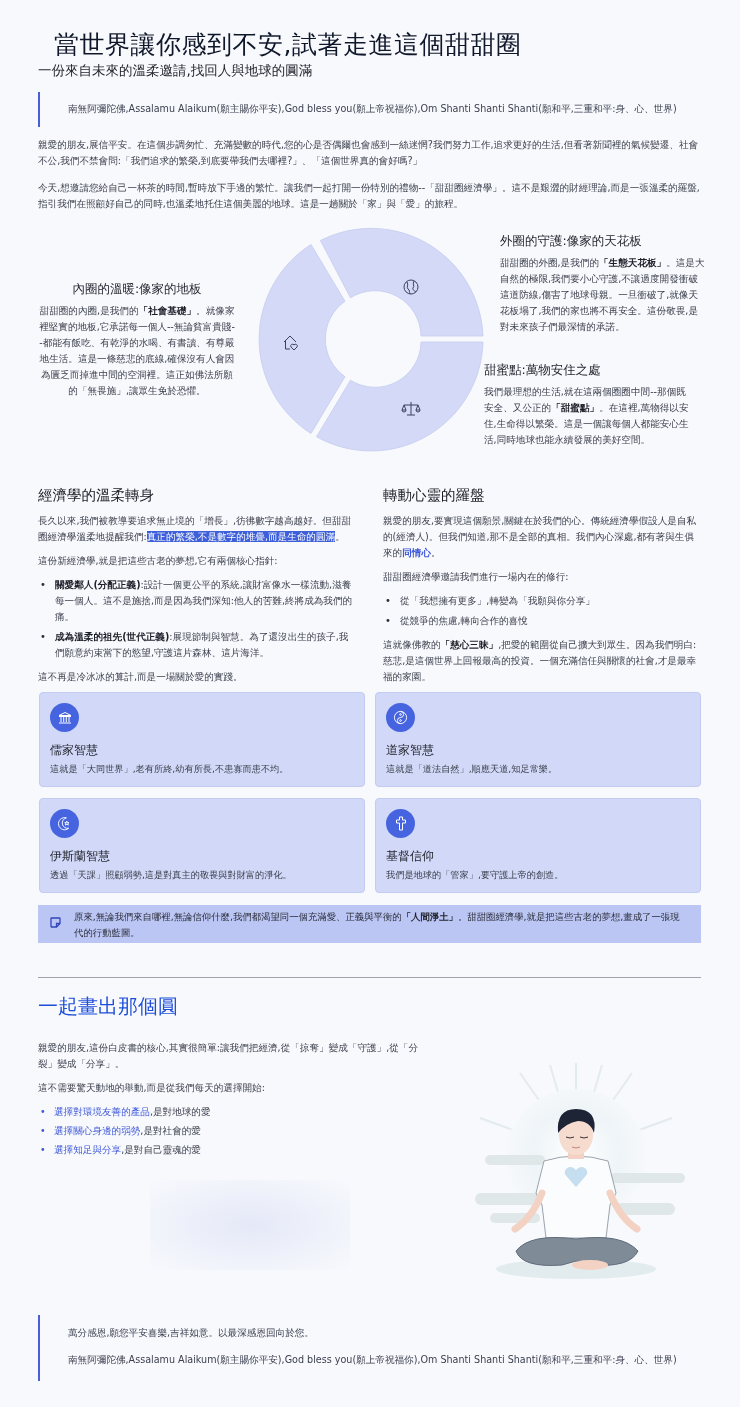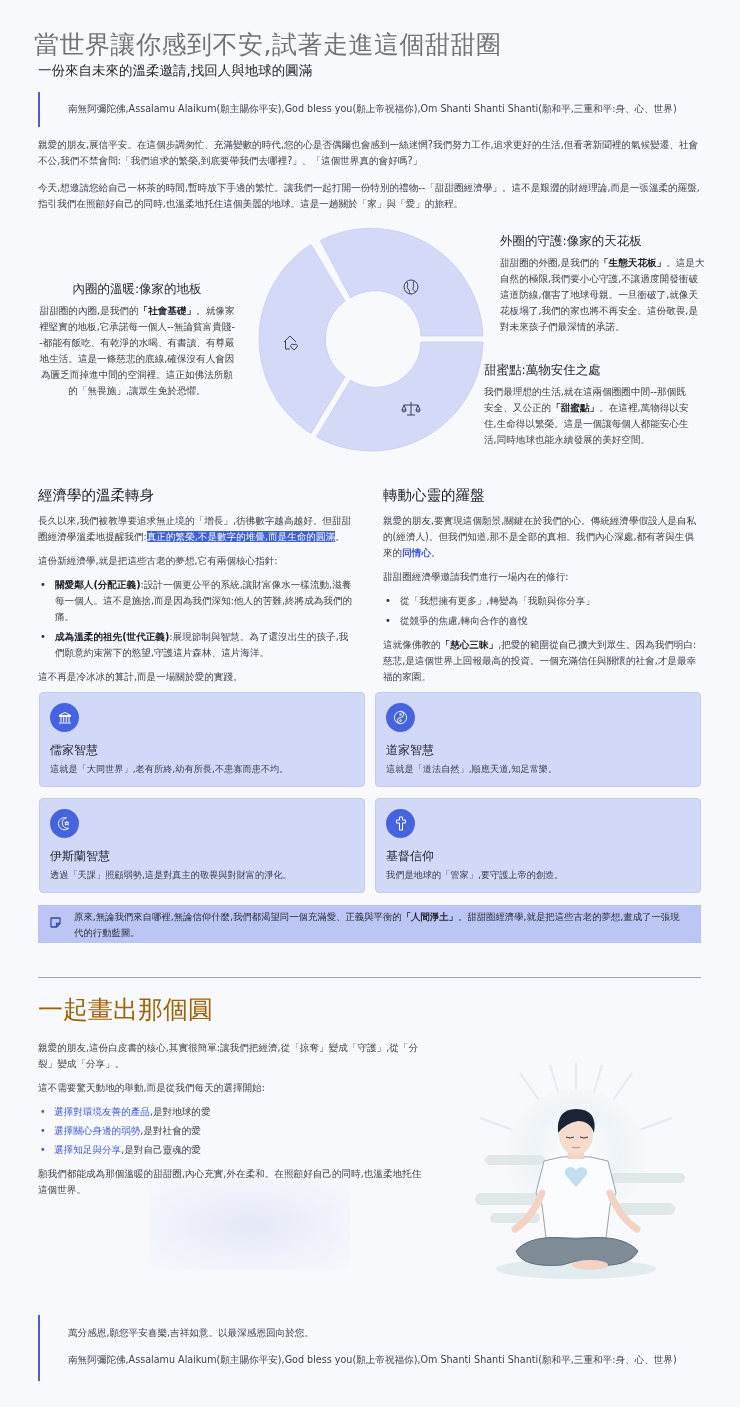--- a/index.html
+++ b/index.html
@@ -1,19 +1,19 @@
 <!DOCTYPE html>
 <html><head>
 <meta charset="utf-8">
 <style>
   * { box-sizing: border-box; margin: 0; padding: 0; }
   html, body { width: 740px; height: 1407px; background: #f8f9fd; }
   body { font-family: "DejaVu Sans", "Liberation Sans", sans-serif; color: #2b2f3a; position: relative; overflow: hidden; }
   .abs { position: absolute; }
-  h1.title { left: 34px; top: 28px; font-size: 25px; font-weight: 500; color: #737373; letter-spacing: 0.5px; white-space: nowrap; }
+  h1.title { left: 54px; top: 28px; font-size: 25px; font-weight: 500; color: #0f172a; letter-spacing: 0.5px; white-space: nowrap; }
   .subtitle { left: 38px; top: 62px; font-size: 13.5px; color: #1e2129; font-weight: 500; white-space: nowrap; }
   .quote { left: 38px; width: 664px; border-left: 2px solid #4b5fd6; padding-left: 28px; font-size: 9.6px; color: #3c4150; line-height: 16px; }
   .quote p { white-space: nowrap; }
   .para { left: 38px; width: 664px; font-size: 9.6px; line-height: 16px; color: #3a3f4c; }
   .donut { left: 253px; top: 221px; width: 236px; height: 236px; }
   .ring-text { font-size: 9.6px; line-height: 16px; color: #3a3f4c; }
   .ring-title { font-size: 12.5px; color: #1f222b; margin-bottom: 5px; }
   b { font-weight: 700; color: #1c1f28; }
   .col { width: 318px; font-size: 9.6px; line-height: 16px; color: #3a3f4c; }
   .col h2 { font-size: 14.5px; font-weight: 500; color: #1a1d25; margin-bottom: 8px; line-height: 20px; margin-top: 10px; }
@@ -23,21 +23,21 @@
   .col li::before { content: "•"; position: absolute; left: 2px; top: 0; color: #2b2f3a; font-size: 10px; }
   .hl { background: #3d5fd9; color: #ffffff; }
   .link { color: #3e58d8; }
   .card { width: 326px; height: 95px; background: #d2d8f7; border: 1px solid #c3cbf0; border-radius: 4px; }
   .card .ic { position: absolute; left: 10px; top: 10px; width: 29px; height: 29px; border-radius: 50%; background: #4664e0; display: flex; align-items: center; justify-content: center; }
   .card .ct { position: absolute; left: 10px; top: 49px; font-size: 12px; color: #1f222b; }
   .card .cd { position: absolute; left: 10px; top: 70px; font-size: 9.2px; color: #373c49; white-space: nowrap; }
   .note { left: 38px; top: 905px; width: 663px; height: 38px; background: #bcc6f4; border-radius: 0; padding: 4px 14px 0 36px; font-size: 9.4px; line-height: 16px; color: #2a2e3a; }
   .note .nic { position: absolute; left: 12px; top: 12px; }
   .hr { left: 38px; top: 977px; width: 663px; height: 1px; background: #9fa3ad; }
-  h2.sec { left: 38px; top: 993px; font-size: 25px; font-weight: 500; color: #a16207; font-family: Liberation Serif, serif; }
+  h2.sec { left: 38px; top: 993px; font-size: 20px; font-weight: 500; color: #1d4ed8; font-family: Liberation Serif, serif; }
   .bottom { left: 38px; top: 1040px; width: 392px; font-size: 9.6px; line-height: 16px; color: #3a3f4c; }
   .bottom p { margin-bottom: 8px; }
   .bottom ul { list-style: none; margin-bottom: 8px; }
   .bottom li { position: relative; padding-left: 16px; margin-bottom: 3px; }
   .bottom li::before { content: "•"; position: absolute; left: 2px; color: #3e58d8; }
   .imgbox { left: 450px; top: 1043px; width: 253px; height: 248px; background: #f7f9fc; border-radius: 3px; overflow: hidden; }
   .glow { left: 150px; top: 1180px; width: 200px; height: 90px; background: radial-gradient(ellipse at center, rgba(220,226,245,0.7), rgba(248,249,253,0)); }
 </style>
 </head>
 <body>
@@ -185,21 +185,20 @@
 <div class="abs glow"></div>
 
 <div class="abs bottom">
   <p>親愛的朋友,這份白皮書的核心,其實很簡單:讓我們把經濟,從「掠奪」變成「守護」,從「分裂」變成「分享」。</p>
   <p>這不需要驚天動地的舉動,而是從我們每天的選擇開始:</p>
   <ul>
     <li><span class="link">選擇對環境友善的產品</span><span>,是對地球的愛</span></li>
     <li><span class="link">選擇關心身邊的弱勢</span><span>,是對社會的愛</span></li>
     <li><span class="link">選擇知足與分享</span><span>,是對自己靈魂的愛</span></li>
   </ul>
-  <p>願我們都能成為那個溫暖的甜甜圈,內心充實,外在柔和。在照顧好自己的同時,也溫柔地托住這個世界。</p>
 </div>
 
 <div class="abs imgbox" aria-label="meditating-person-illustration">
   <svg width="253" height="248" viewBox="0 0 253 248">
     <defs>
       <radialGradient id="halo" cx="50%" cy="45%" r="50%">
         <stop offset="0%" stop-color="#ffffff"></stop>
         <stop offset="60%" stop-color="#eef4f7"></stop>
         <stop offset="100%" stop-color="#f7f9fc"></stop>
       </radialGradient>

